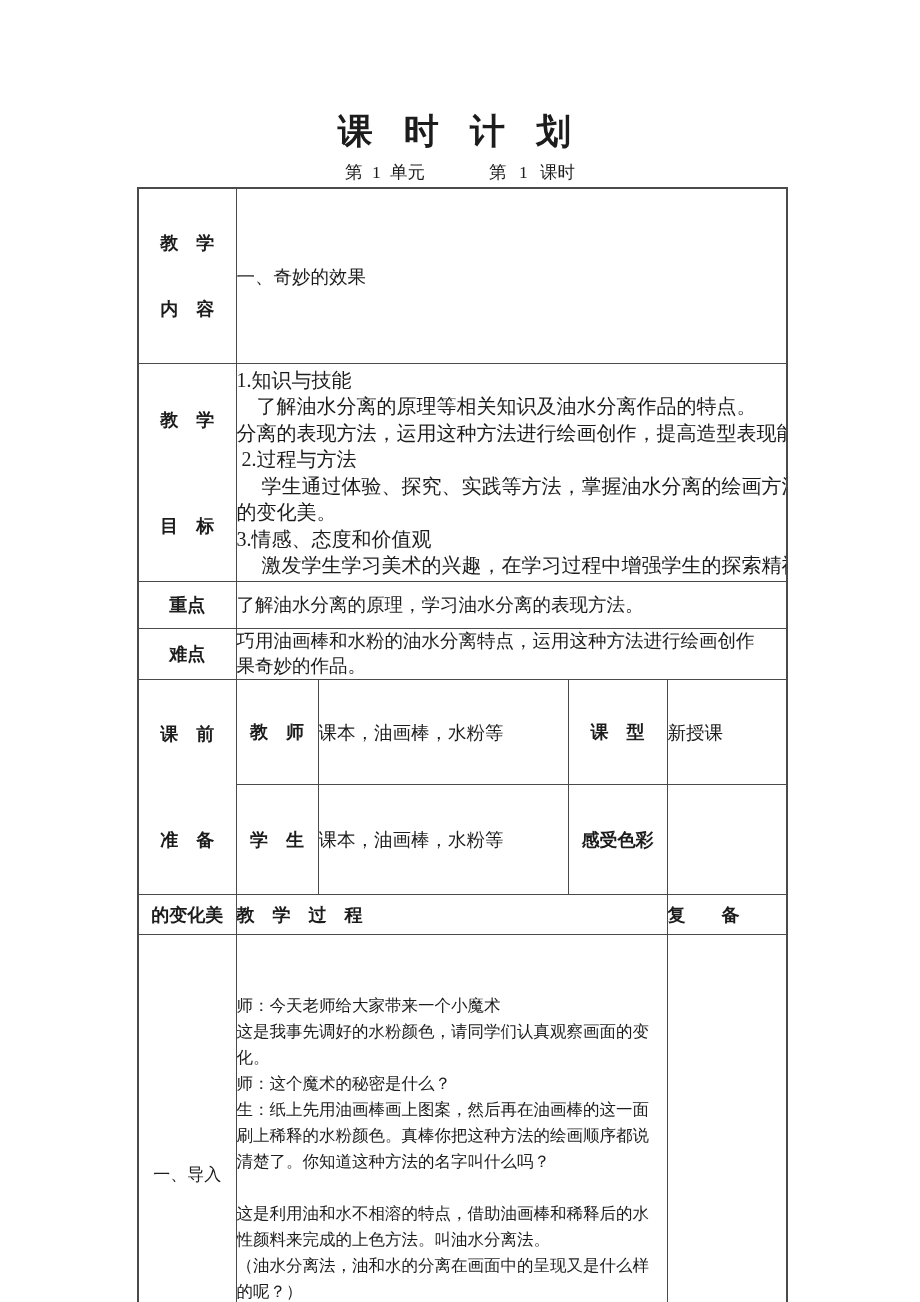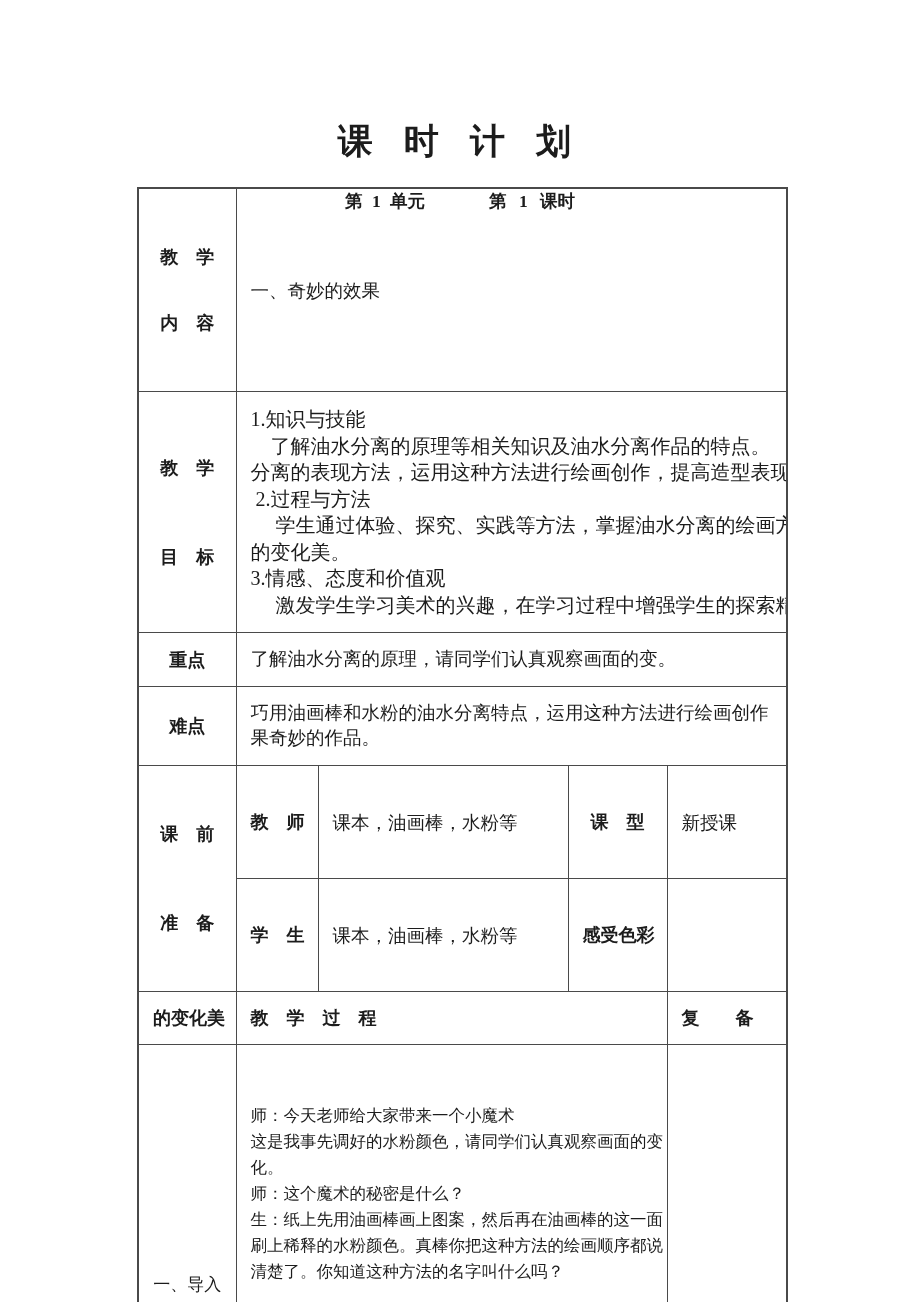--- a/index.html
+++ b/index.html
@@ -5,54 +5,54 @@
   html,body{margin:0;padding:0;background:#ffffff;}
   .page{
     position:relative;
     width:920px;height:1302px;
     background:#ffffff;
     font-family:"Liberation Serif","DejaVu Serif",serif;
     color:#1c1c1c;
     overflow:hidden;
   }
   .doc-title{
-    position:absolute;top:118px;left:0;width:920px;
+    position:absolute;top:108px;left:0;width:920px;
     text-align:center;
     font-size:35px;font-weight:bold;
     letter-spacing:0.32em;
     white-space:pre;
   }
   .doc-subtitle{
     position:absolute;top:160px;left:0;width:920px;
     text-align:center;
-    font-size:17.5px;font-weight:bold;margin-top:29px;
+    font-size:17.5px;font-weight:normal;
   }
   .sub-unit{word-spacing:5px;white-space:pre;}
   .sub-lesson{margin-left:64px;word-spacing:8px;white-space:pre;}
   table.plan{
     position:absolute;left:137px;top:187px;
     width:649px;
     border-collapse:collapse;
     table-layout:fixed;
     border:2px solid #4a4a4a;
   }
   table.plan td{
     border:1px solid #4a4a4a;
-    padding:14px;
+    padding:0;
     vertical-align:middle;
     overflow:hidden;
   }
   .lbl{
     font-weight:bold;
     font-size:18px;
     text-align:center;
     white-space:pre;
   }
   .lbl-2line div{white-space:pre;}
-  .lbl-gap div + div{margin-top:23px;}
+  .lbl-gap div + div{margin-top:40px;}
   .lbl-sm-gap div + div{}
   .val{
     font-size:18.5px;
     padding-left:9px;
     white-space:pre;
     margin-top:18px;
   }
   .val-pre{
     font-size:20px;
     line-height:26.5px;
@@ -124,21 +124,21 @@
 分离的表现方法，运用这种方法进行绘画创作，提高造型表现能力。
  2.过程与方法
 　 学生通过体验、探究、实践等方法，掌握油水分离的绘画方法，感受色彩
 的变化美。
 3.情感、态度和价值观
 　 激发学生学习美术的兴趣，在学习过程中增强学生的探索精神和创新意识。</td>
     </tr>
 
     <tr style="height:47px">
       <td class="lbl">重点</td>
-      <td class="val-kd" colspan="4">了解油水分离的原理，请同学们认真观察画面的变。</td>
+      <td class="val-kd" colspan="4">了解油水分离的原理，学习油水分离的表现方法。</td>
     </tr>
 
     <tr style="height:49px">
       <td class="lbl">难点</td>
       <td class="val-kd" colspan="4">巧用油画棒和水粉的油水分离特点，运用这种方法进行绘画创作
 果奇妙的作品。</td>
     </tr>
 
     <tr style="height:47px">
       <td class="lbl lbl-2line lbl-gap" rowspan="2">

